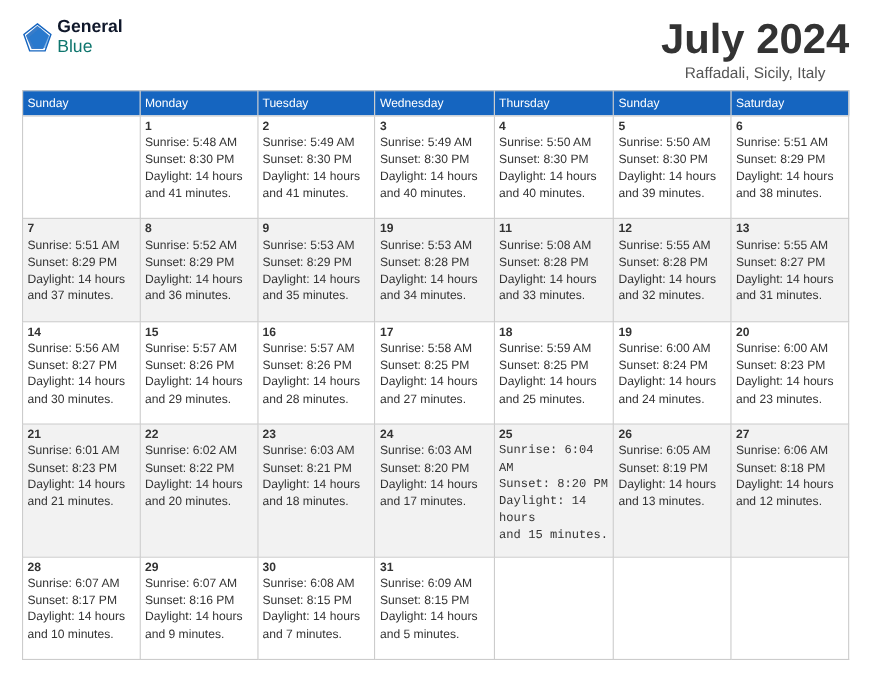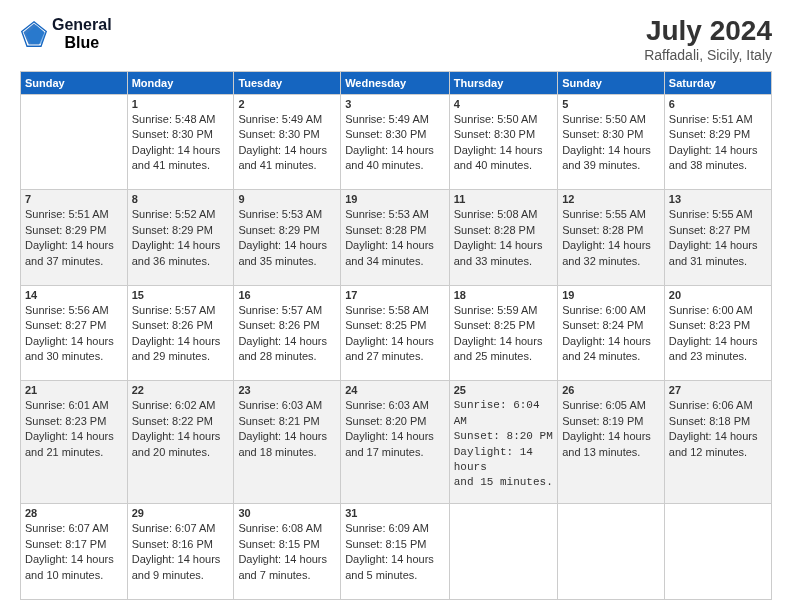--- a/index.html
+++ b/index.html
@@ -33,52 +33,51 @@
       flex-direction: column;
       line-height: 1.1;
     }
     .logo-general {
       font-size: 16px;
       font-weight: bold;
       color: #0f172a;
     }
     .logo-blue {
       font-size: 16px;
-      font-weight: bold;
-      color: #000000;
-      text-align: center;
+      font-weight: normal;
+      color: #0f766e;
     }
     .logo-icon {
       width: 28px;
       height: 28px;
     }
     .title-area {
       text-align: right;
     }
     .month-title {
-      font-size: 28px;
+      font-size: 38px;
       font-weight: bold;
       color: #333;
       line-height: 1.1;
     }
     .subtitle {
       font-size: 14px;
       color: #555;
       text-align: center;
     }
     .calendar-table {
       width: 100%;
       border-collapse: collapse;
       flex: 1;
     }
     .calendar-table th {
       background-color: #1565c0;
       color: #fff;
       font-size: 11px;
-      font-weight: bold;
+      font-weight: normal;
       padding: 5px 4px;
       text-align: left;
       border: 1px solid #ccc;
     }
     .calendar-table td {
       border: 1px solid #ccc;
       vertical-align: top;
       padding: 3px 4px;
       font-size: 9px;
       color: #333;

